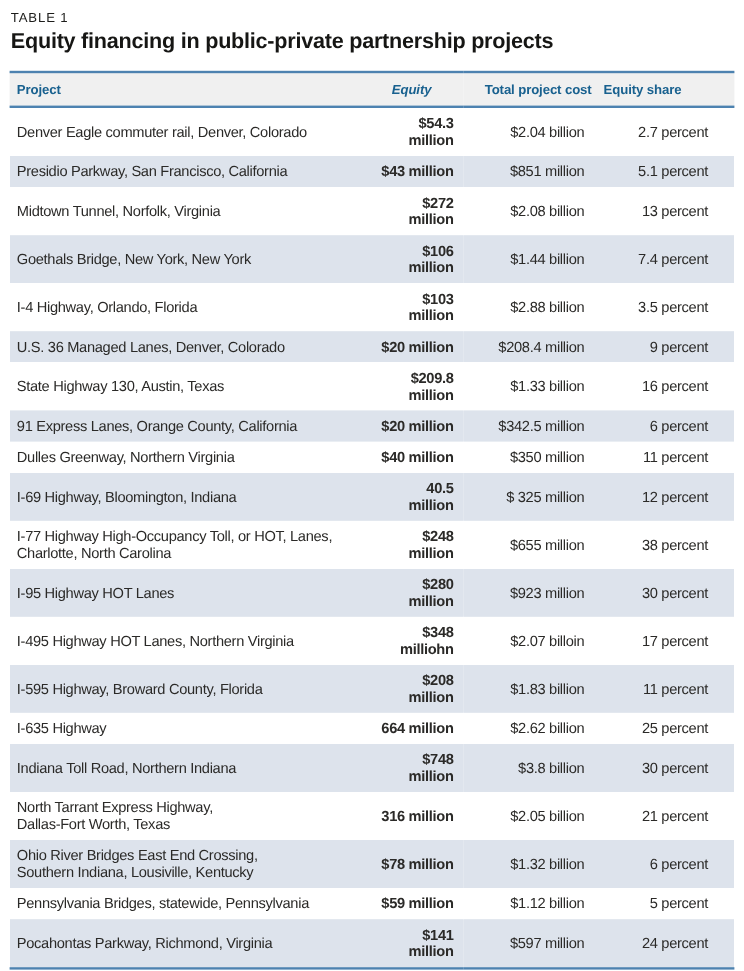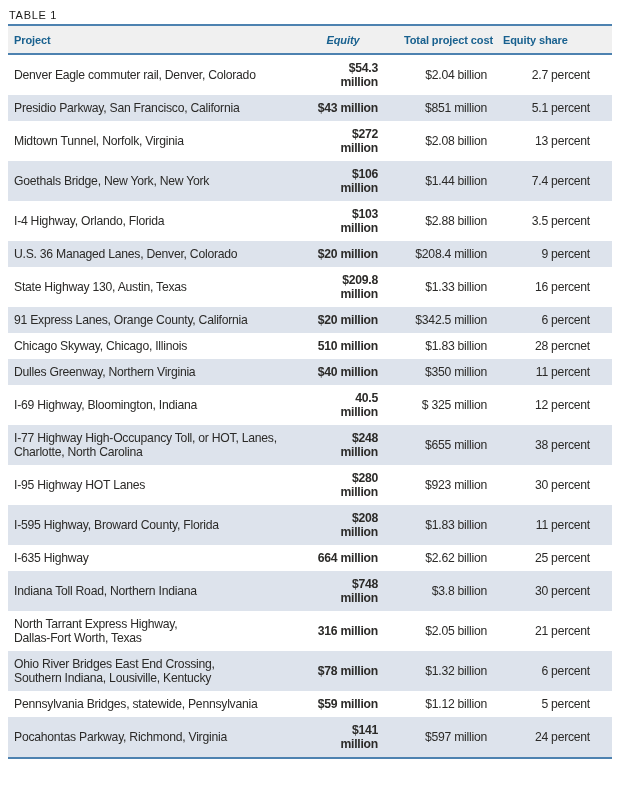--- a/index.html
+++ b/index.html
@@ -57,20 +57,21 @@
   tbody td.total   { text-align: right; padding-right: 8px; }
   tbody td.share   { text-align: right; padding-right: 22px; }
   tbody tr:nth-child(even) { background: var(--stripe, #dde3ec); }
 </style>
 </head>
 <body>
 
 <div class="page">
 
   <div class="table-label">TABLE 1</div>
+  <h1 class="fig-title">Equity financing in public-private partnership projects</h1>
 
   <table class="data">
     <colgroup>
       <col class="c-project">
         <col class="c-equity">
         <col class="c-total">
         <col class="c-share">
     </colgroup>
     <thead>
       <tr>
@@ -123,26 +124,20 @@
     <td class="total">$1.33 billion</td>
     <td class="share">16 percent</td>
   </tr>
         <tr>
     <td class="project">91 Express Lanes, Orange County, California</td>
     <td class="equity">$20 million</td>
     <td class="total">$342.5 million</td>
     <td class="share">6 percent</td>
   </tr>
         <tr>
-    <td class="project">Chicago Skyway, Chicago, Illinois</td>
-    <td class="equity">510 million</td>
-    <td class="total">$1.83 billion</td>
-    <td class="share">28 percnet</td>
-  </tr>
-        <tr>
     <td class="project">Dulles Greenway, Northern Virginia</td>
     <td class="equity">$40 million</td>
     <td class="total">$350 million</td>
     <td class="share">11 percent</td>
   </tr>
         <tr>
     <td class="project">I-69 Highway, Bloomington, Indiana</td>
     <td class="equity">40.5 million</td>
     <td class="total">$ 325 million</td>
     <td class="share">12 percent</td>
@@ -154,20 +149,26 @@
     <td class="total">$655 million</td>
     <td class="share">38 percent</td>
   </tr>
         <tr>
     <td class="project">I-95 Highway HOT Lanes</td>
     <td class="equity">$280 million</td>
     <td class="total">$923 million</td>
     <td class="share">30 percent</td>
   </tr>
         <tr>
+    <td class="project">I-495 Highway HOT Lanes, Northern Virginia</td>
+    <td class="equity">$348 milliohn</td>
+    <td class="total">$2.07 billoin</td>
+    <td class="share">17 percent</td>
+  </tr>
+        <tr>
     <td class="project">I-595 Highway, Broward County, Florida</td>
     <td class="equity">$208 million</td>
     <td class="total">$1.83 billion</td>
     <td class="share">11 percent</td>
   </tr>
         <tr>
     <td class="project">I-635 Highway</td>
     <td class="equity">664 million</td>
     <td class="total">$2.62 billion</td>
     <td class="share">25 percent</td>

